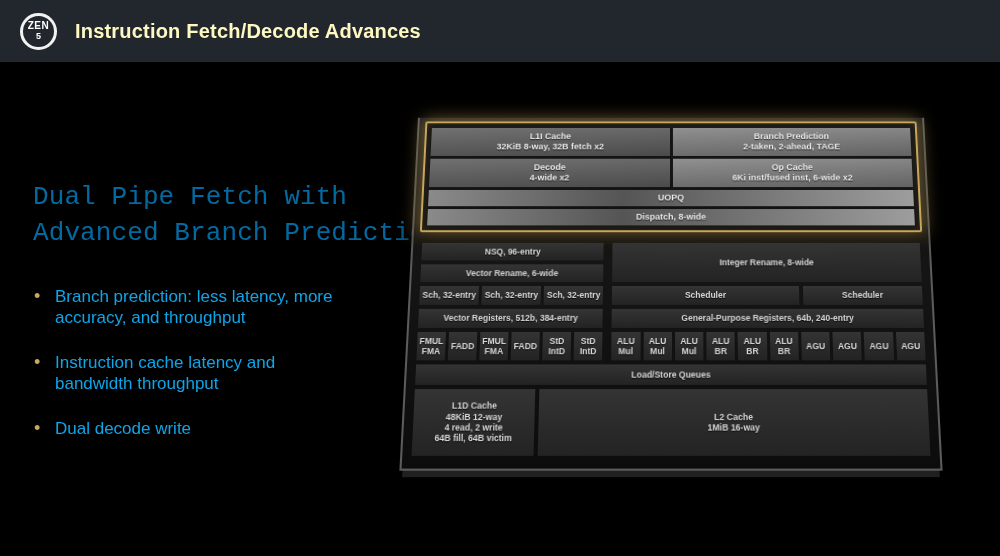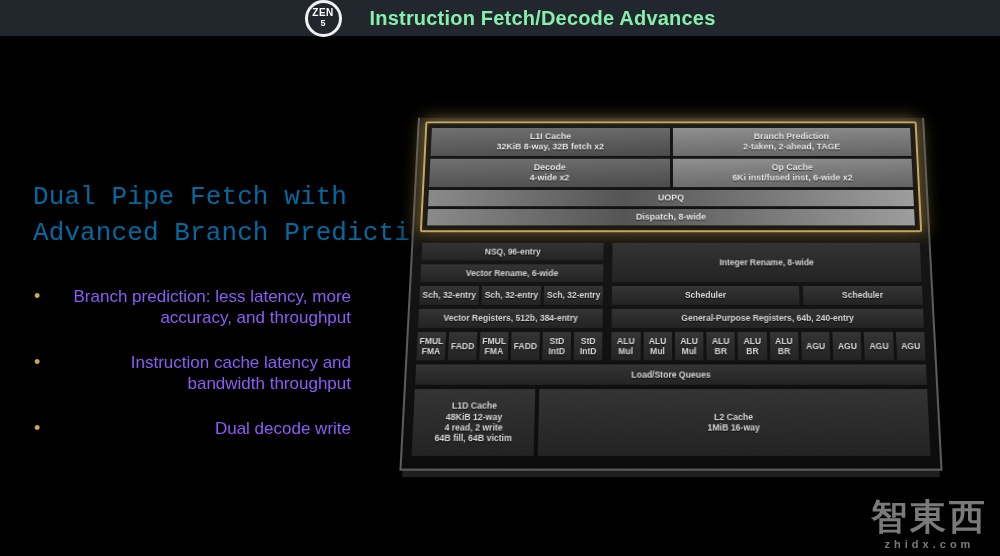--- a/index.html
+++ b/index.html
@@ -4,41 +4,41 @@
 <style>
   * { margin:0; padding:0; box-sizing:border-box; }
   html,body { background:#000; }
   .stage {
     position:relative; width:1000px; height:556px; background:#000;
     overflow:hidden; font-family:"Liberation Sans", sans-serif;
   }
 
   
   .topbar {
-    position:absolute; top:0; left:0; width:100%; height:36px;
-    background:#22262d; display:flex; align-items:center; padding-left:20px;justify-content:center;
+    position:absolute; top:0; left:0; width:100%; height:62px;
+    background:#22262d; display:flex; align-items:center; padding-left:20px;
   }
   .logo {
     width:37px; height:37px; border-radius:50%; border:3px solid #f2f2f2;
     display:flex; flex-direction:column; align-items:center; justify-content:center;
     color:#fff; flex:0 0 auto; background:transparent;
   }
   .logo .zen { font-size:10px; font-weight:bold; letter-spacing:.5px; line-height:1; }
   .logo .five { font-size:9px; font-weight:bold; line-height:1; margin-top:1px; }
-  .slide-title { margin-left:28px; color:#86efac; font-size:20px; font-weight:700; letter-spacing:.2px; }
+  .slide-title { margin-left:18px; color:#fef9c3; font-size:20px; font-weight:700; letter-spacing:.2px; }
 
   
   .heading {
     position:absolute; left:33px; top:180px; color:#0369a1; font-size:26px;
     line-height:1.38; white-space:pre-line; font-weight:400; letter-spacing:.1px;font-family:Liberation Mono, monospace;
   }
   .bullets { position:absolute; left:31px; top:286px; width:320px; list-style:none; }
   .bullets li {
-    position:relative; padding-left:24px; margin-bottom:23px; color:#8b5cf6;
-    font-size:17px; line-height:1.26;text-align:right;
+    position:relative; padding-left:24px; margin-bottom:23px; color:#0ea5e9;
+    font-size:17px; line-height:1.26;
   }
   .bullets li::before {
     content:"\2022"; position:absolute; left:3px; top:-1px; color:#c9a85e; font-size:18px;
   }
 
   
   .slab {
     position:absolute; left:409px; top:110px; width:524px;
     transform:perspective(700px) rotateX(8deg);
     background:linear-gradient(180deg,#1c1c1c,#0c0c0c);
@@ -186,18 +186,14 @@
         <div class="dcell h64 l1d">L1D Cache
 48KiB 12-way
 4 read, 2 write
 64B fill, 64B victim</div>
         <div class="dcell h64 l2">L2 Cache
 1MiB 16-way</div>
       </div>
     </div>
   </div>
 
-  <div class="watermark">
-    <div class="wm-logo">智東西</div>
-    <div class="wm-url">zhidx.com</div>
-  </div>
 
 </div>
 
 </body></html>

